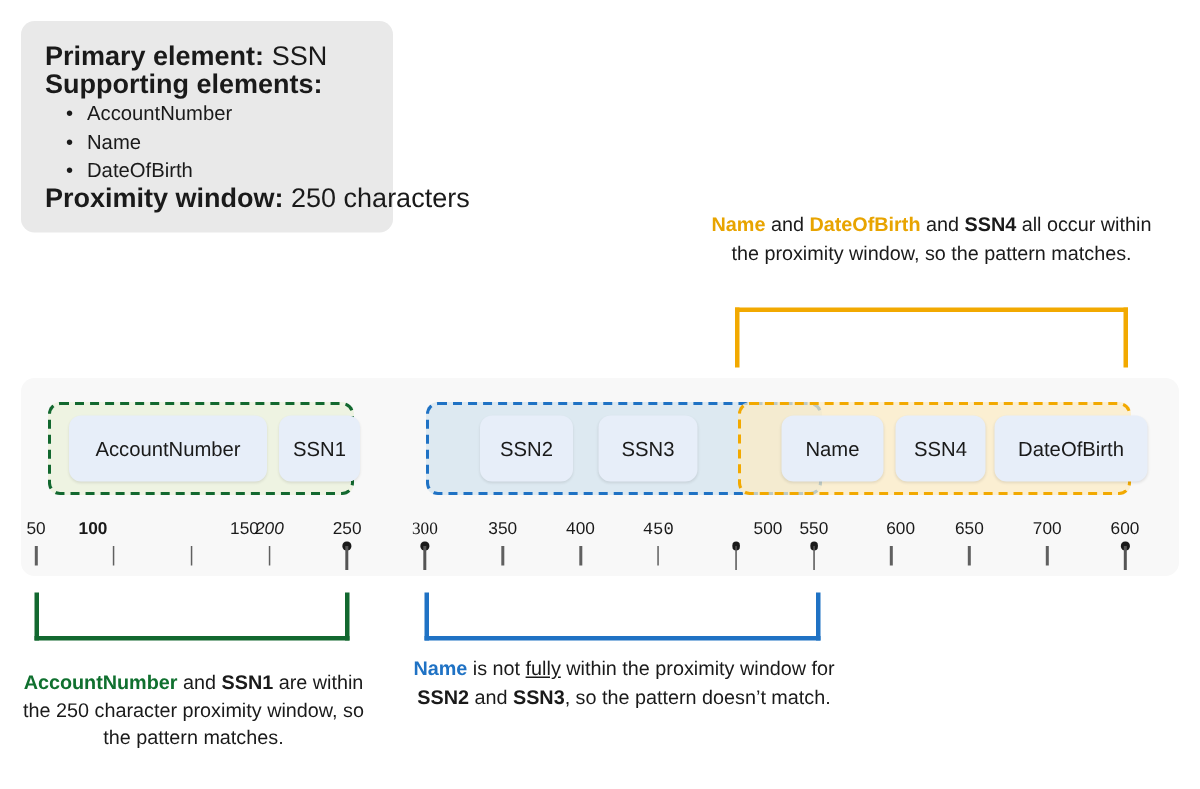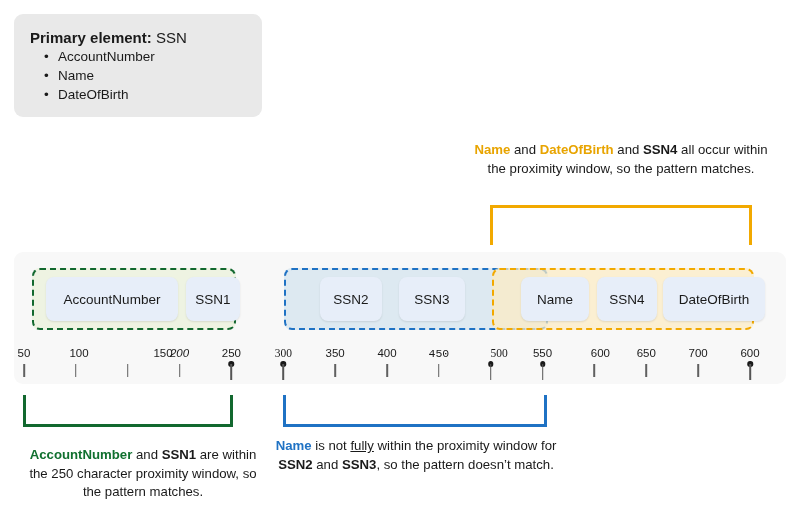--- a/index.html
+++ b/index.html
@@ -21,21 +21,21 @@
     position: absolute;
     left: 14px;
     top: 14px;
     width: 248px;
     box-sizing: border-box;
     background: #e9e9e9;
     border-radius: 9px;
     padding: 14px 16px 13px 16px;
   }
   .legend-line {
-    font-size: 15px;
+    font-size: 18px;
     line-height: 19px;
     color: #1a1a1a;
     white-space: nowrap;
   }
   .legend-line b { font-weight: bold; }
   #legend-list {
     list-style: none;
     margin: 0;
     padding: 0 0 0 14px;
   }
@@ -193,36 +193,43 @@
   }
   .tick.marked .tick-stem { background: #555; height: 16px; top: 17px; }
 
   
   .caption {
     position: absolute;
     text-align: center;
     font-size: 13.2px;
     line-height: 18.5px;
   }
-  #caption-green { left: 10px; top: 446px; width: 238px; margin-left: 14px; }
+  #caption-green { left: 10px; top: 446px; width: 238px; }
   #caption-blue  { left: 272px; top: 437px; width: 288px; }
 </style>
 </head>
 <body>
 
 <div id="legend-card">
   <div class="legend-line">
     <b>Primary element:</b>
     <span>SSN</span>
+  </div>
+  <div class="legend-line">
+    <b>Supporting elements:</b>
   </div>
   <ul id="legend-list">
     <li>AccountNumber</li>
     <li>Name</li>
     <li>DateOfBirth</li>
   </ul>
+  <div class="legend-line">
+    <b>Proximity window:</b>
+    <span>250 characters</span>
+  </div>
 </div>
 
 <div id="top-annotation">
   <span class="kw-orange">Name</span><span> and </span><span class="kw-orange">DateOfBirth</span><span> and </span><span class="kw-dark">SSN4</span><span> all occur within the proximity window, so the pattern matches.</span>
 </div>
 
 <div class="bracket" id="bracket-orange"></div>
 
 <div id="text-panel">
 
@@ -237,21 +244,21 @@
   <div class="chip" style="left:507px; width:68px;">Name</div>
   <div class="chip" style="left:583px; width:60px;">SSN4</div>
   <div class="chip" style="left:649px; width:102px;">DateOfBirth</div>
 
   <div id="ruler">
       <div class="tick">
         <div class="tick-label" style="left: 10px;">50</div>
         <div class="tick-stem" style="left: 10px;"></div>
       </div>
       <div class="tick">
-        <div class="tick-label" style="left: 65px;">100</div>
+        <div class="tick-label" style="left: 48px; font-weight: bold;">100</div>
         <div class="tick-stem" style="left: 61.8571px;"></div>
       </div>
       <div class="tick">
         <div class="tick-label" style="left: 121px; margin-left: 28px;">150</div>
         <div class="tick-stem" style="left: 113.714px;"></div>
       </div>
       <div class="tick">
         <div class="tick-label" style="left: 165.571px; font-style: italic;">200</div>
         <div class="tick-stem" style="left: 165.571px;"></div>
       </div>
@@ -271,21 +278,21 @@
       </div>
       <div class="tick">
         <div class="tick-label" style="left: 373px;">400</div>
         <div class="tick-stem" style="left: 373px;"></div>
       </div>
       <div class="tick">
         <div class="tick-label" style="left: 424.857px; font-family: Liberation Mono, monospace;">450</div>
         <div class="tick-stem" style="left: 424.857px;"></div>
       </div>
       <div class="tick marked">
-        <div class="tick-label" style="left: 485px; font-family: Liberation Serif, serif;">500</div>
+        <div class="tick-label" style="left: 498px;">500</div>
         <div class="tick-dot" style="left: 476.714px;"></div>
         <div class="tick-stem" style="left: 476.714px;"></div>
       </div>
       <div class="tick marked">
         <div class="tick-label" style="left: 528.571px;">550</div>
         <div class="tick-dot" style="left: 528.571px;"></div>
         <div class="tick-stem" style="left: 528.571px;"></div>
       </div>
       <div class="tick">
         <div class="tick-label" style="left: 580.429px; padding-left: 12px;">600</div>

